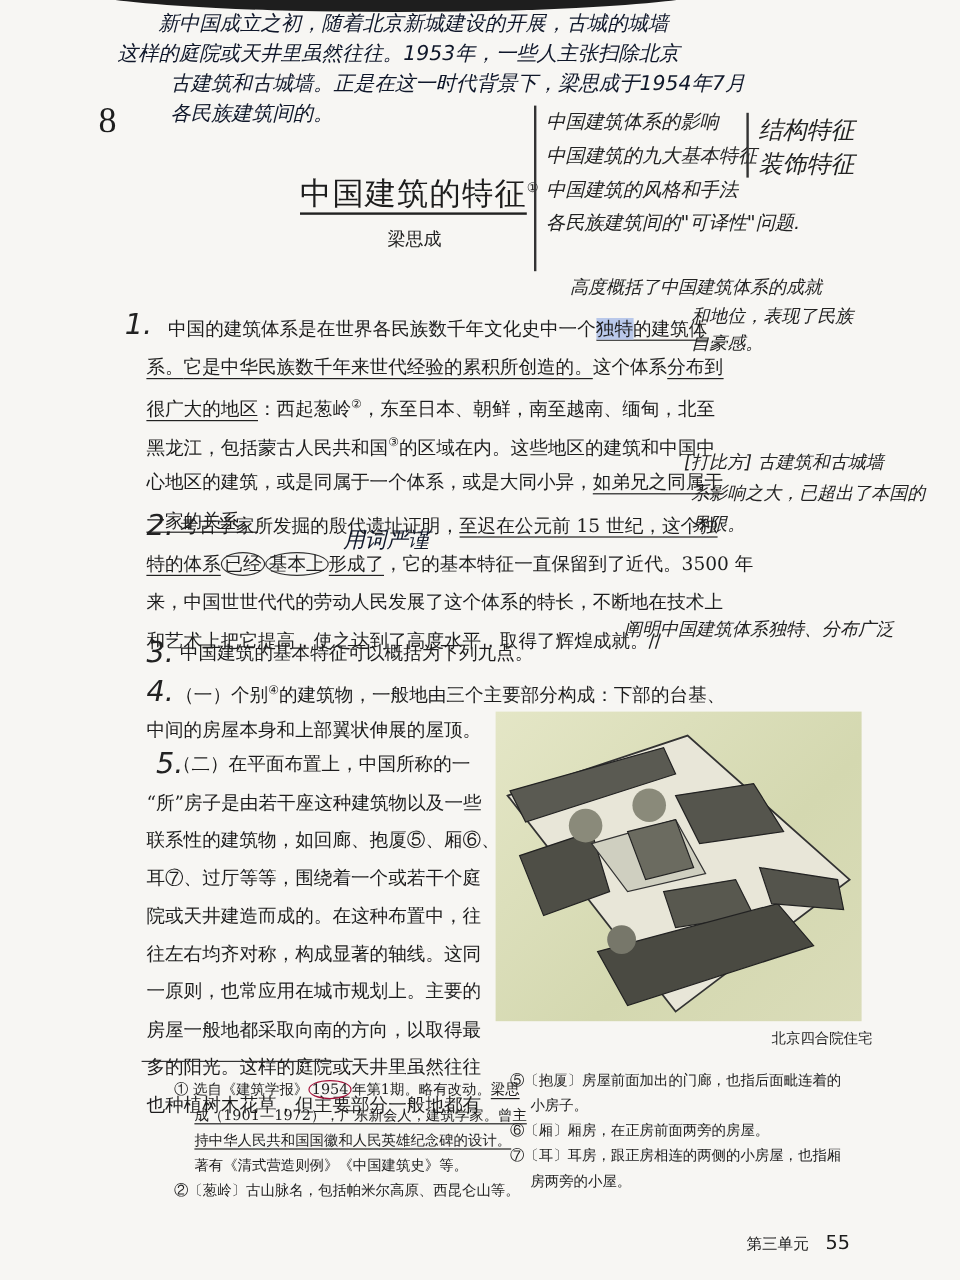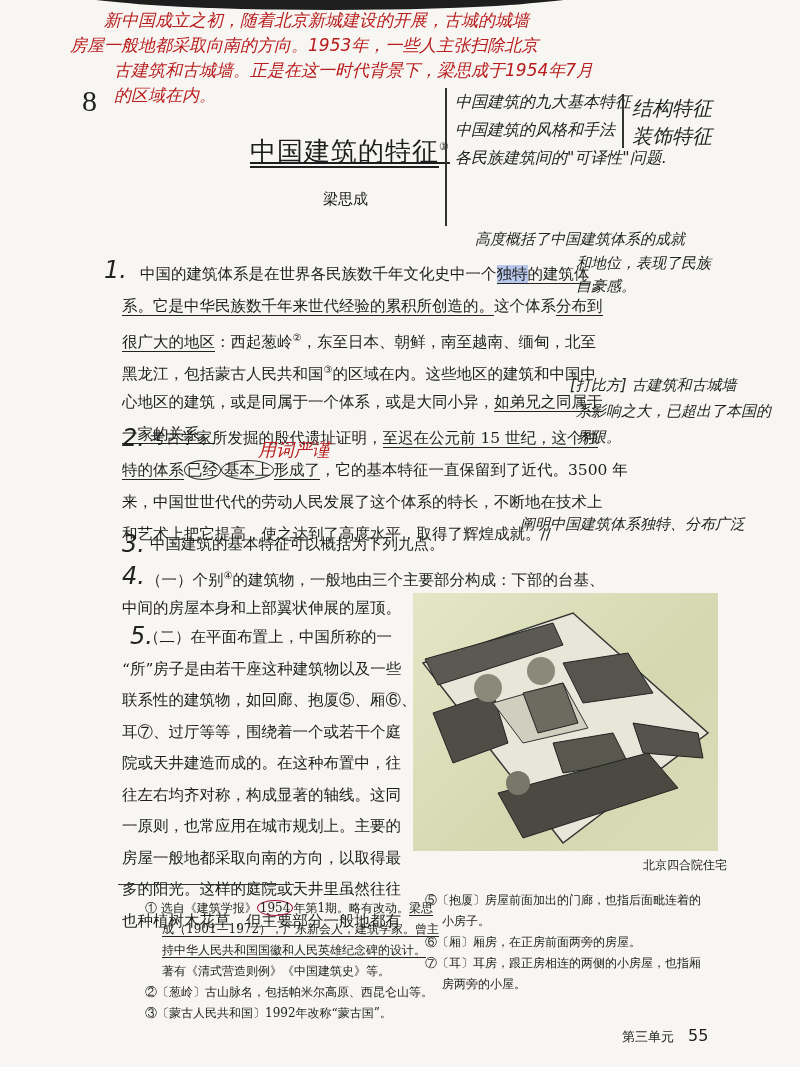--- a/index.html
+++ b/index.html
@@ -7,32 +7,32 @@
     width: 800px; height: 1067px; overflow: hidden; position: relative;
     background: #f7f6f3;
     font-family: "DejaVu Serif", "Liberation Serif", serif;
     color: #1d1d1d;
   }
   .top-shadow {
     position: absolute; left: 60px; top: -14px; width: 540px; height: 24px;
     background: #1e1e1e; border-radius: 0 0 60% 60% / 0 0 100% 100%;
   }
   .hw { font-family: "DejaVu Sans", "Liberation Sans", sans-serif; font-style: italic; }
-  .hw-red { color: #b91c1c; }
+  .hw-red { color: #0f172a; margin-left: 28px; }
   .hw-black { color: #222; }
 
   .intro-note { position: absolute; left: 70px; top: 8px; width: 530px; font-size: 17px; line-height: 25px; }
   .intro-note div { white-space: nowrap; }
   .intro-note .l1 { padding-left: 34px; }
   .intro-note .l3 { padding-left: 44px; }
   .intro-note .l4 { padding-left: 44px; }
 
   .lesson-num { position: absolute; left: 82px; top: 84px; font-size: 30px; font-family: "Liberation Serif", serif; }
 
-  .title { position: absolute; left: 250px; top: 134px; font-size: 26px; letter-spacing: 1px; text-decoration: underline; }
+  .title { position: absolute; left: 250px; top: 144px; font-size: 26px; letter-spacing: 1px; }
   .title span { border-bottom: 2px solid #222; }
   .title sup { font-size: 11px; border: none; }
   .author { position: absolute; left: 323px; top: 190px; font-size: 15px; }
 
   .outline { position: absolute; left: 445px; top: 88px; font-size: 16px; line-height: 28px; border-left: 2px solid #333; padding-left: 8px; height: 138px; }
   .outline-sub { position: absolute; left: 622px; top: 94px; font-size: 20px; line-height: 28px; border-left: 2px solid #333; padding-left: 8px; height: 54px; }
 
   .note-right { position: absolute; font-size: 15px; line-height: 23px; white-space: nowrap; }
 
   .body-text { position: absolute; left: 122px; font-size: 15.5px; line-height: 32px; white-space: nowrap; }
@@ -59,31 +59,32 @@
   .footer { position: absolute; left: 622px; top: 1026px; font-size: 13px; font-family: "DejaVu Sans", sans-serif; }
   .footer .pg { font-size: 16px; margin-left: 14px; }
 </style>
 </head>
 <body>
 
 <div class="top-shadow"></div>
 
 <div class="intro-note hw hw-red">
   <div class="l1">新中国成立之初，随着北京新城建设的开展，古城的城墙</div>
-  <div>房屋一般地都采取向南的方向。1953年，一些人主张扫除北京</div>
+  <div>这样的庭院或天井里虽然往往。1953年，一些人主张扫除北京</div>
   <div class="l3">古建筑和古城墙。正是在这一时代背景下，梁思成于1954年7月</div>
-  <div class="l4">的区域在内。</div>
+  <div class="l4">各民族建筑间的。</div>
 </div>
 
 <div class="lesson-num">8</div>
 
 <div class="title"><span>中国建筑的特征</span><sup>①</sup></div>
 <div class="author">梁思成</div>
 
 <div class="outline hw hw-black">
+  <div>中国建筑体系的影响</div>
   <div>中国建筑的九大基本特征</div>
   <div>中国建筑的风格和手法</div>
   <div>各民族建筑间的"可译性"问题.</div>
 </div>
 <div class="outline-sub hw hw-black">
   <div>结构特征</div>
   <div>装饰特征</div>
 </div>
 
 <div class="note-right hw hw-black" style="left:475px; top:228px;">
@@ -176,21 +177,20 @@
 </div>
 <div class="caption">北京四合院住宅</div>
 
 <div class="fn-rule"></div>
 <div class="footnotes" style="left:118px; top:898px;margin-left:27px;">
   <div><span>① 选自《建筑学报》</span><span class="circ-red">1954</span><span>年第1期。略有改动。</span><span class="ul">梁思</span></div>
   <div class="indent"><span class="ul">成（1901—1972），广东新会人，建筑学家。</span><span class="ul">曾主</span></div>
   <div class="indent"><span class="ul">持中华人民共和国国徽和人民英雄纪念碑的设计。</span></div>
   <div class="indent">著有《清式营造则例》《中国建筑史》等。</div>
   <div>②〔葱岭〕古山脉名，包括帕米尔高原、西昆仑山等。</div>
-  <div>③〔蒙古人民共和国〕1992年改称“蒙古国”。</div>
 </div>
 <div class="footnotes" style="left:425px; top:890px;">
   <div>⑤〔抱厦〕房屋前面加出的门廊，也指后面毗连着的</div>
   <div class="indent">小房子。</div>
   <div>⑥〔厢〕厢房，在正房前面两旁的房屋。</div>
   <div>⑦〔耳〕耳房，跟正房相连的两侧的小房屋，也指厢</div>
   <div class="indent">房两旁的小屋。</div>
 </div>
 
 <div class="footer">

